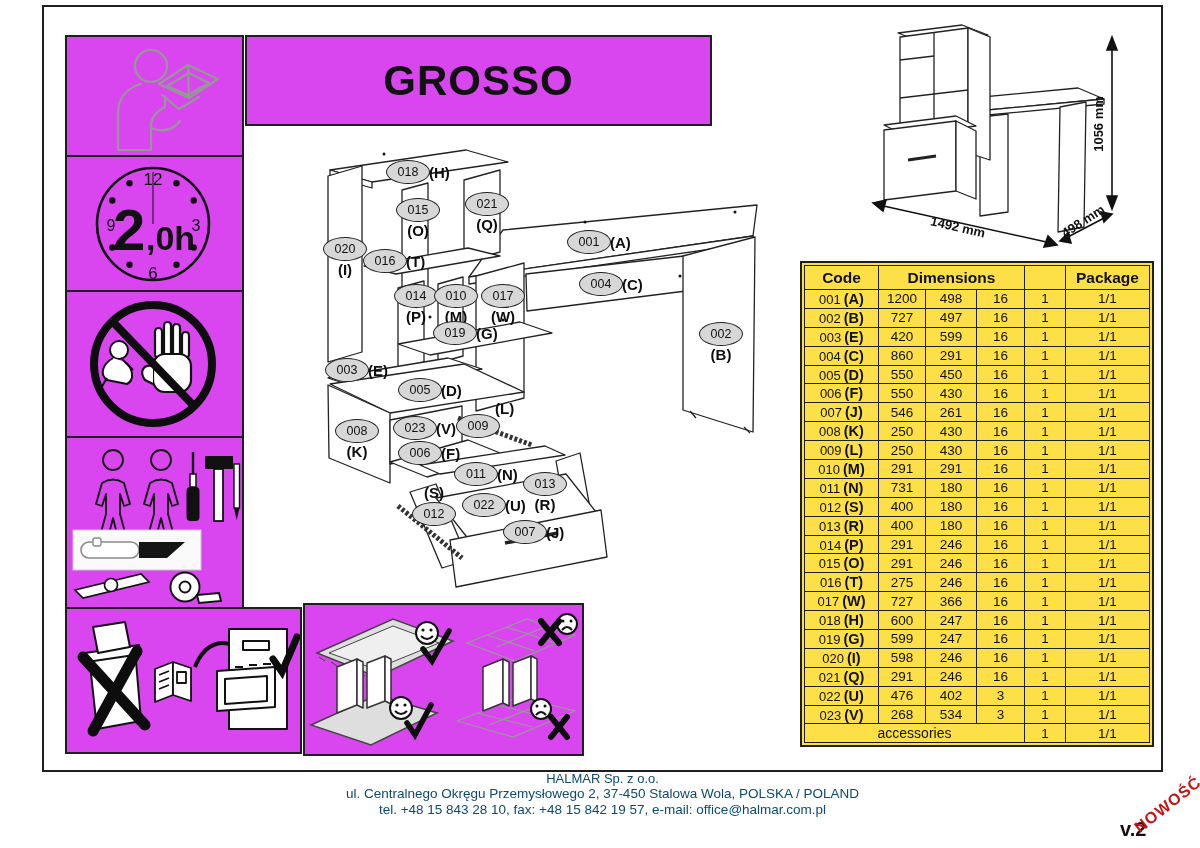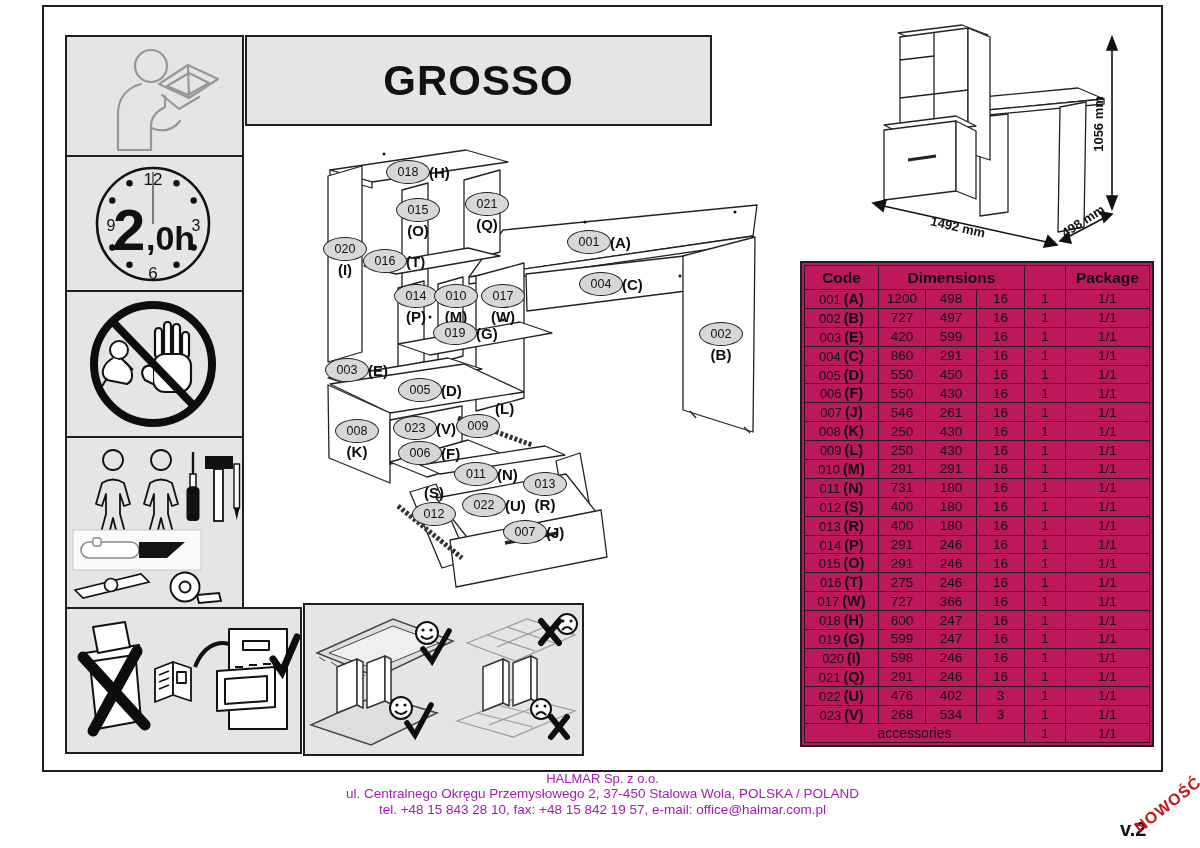--- a/index.html
+++ b/index.html
@@ -1,41 +1,41 @@
 <!DOCTYPE html>
 <html><head>
 <meta charset="utf-8">
 <style>
   html,body{margin:0;padding:0;background:#fff;}
   #canvas{position:relative;width:1200px;height:848px;background:#ffffff;overflow:hidden;
           font-family:"Liberation Sans",sans-serif;color:#111;}
   .abs{position:absolute;}
-  .frame{position:absolute;border:2px solid #1f1f1f;background:#e5e5e5;}
+  .frame{position:absolute;border:2px solid #1f1f1f;background:#d946ef;}
   svg{display:block;}
   .lineart{fill:#fff;stroke:#222;stroke-width:1.3;stroke-linejoin:round;}
   
   #title-box{left:245px;top:35px;width:463px;height:87px;display:flex;align-items:center;justify-content:center;}
   #title-text{font-size:42px;font-weight:700;letter-spacing:1px;}
   
   .callout-ellipse{position:absolute;width:42px;height:22px;border:1.6px solid #222;border-radius:50%;
      background:#d7d7d7;display:flex;align-items:center;justify-content:center;
      font-size:12.5px;color:#111;transform:translate(-50%,-50%);}
   .callout-letter{position:absolute;font-size:15px;font-weight:700;color:#0d0d0d;white-space:nowrap;}
   .dim-label{position:absolute;font-size:13px;font-weight:700;white-space:nowrap;color:#111;}
   
-  #table-wrap{left:800px;top:261px;border:2px solid #1f1f1f;padding:2px;background:#be185d;}
+  #table-wrap{left:800px;top:261px;border:2px solid #1f1f1f;padding:2px;background:#fde047;}
   #parts-table{border-collapse:collapse;table-layout:fixed;}
   #parts-table th,#parts-table td{border:1.5px solid #1f1f1f;padding:0;text-align:center;
      font-size:13.5px;white-space:nowrap;overflow:hidden;}
   #parts-table th{font-size:15.5px;font-weight:700;height:23px;}
   #parts-table td{height:17.9px;}
   .code-num{font-size:13px;}
   .code-letter{font-size:14.5px;font-weight:700;margin-left:3px;}
   
-  #footer{left:42px;top:771px;width:1121px;text-align:center;line-height:1.18;color:#a21caf;}
+  #footer{left:42px;top:771px;width:1121px;text-align:center;line-height:1.18;color:#0c4a6e;}
   #footer .f1{font-size:13px;}
   #footer .f2,#footer .f3{font-size:13.5px;text-align:center;}
   #version{left:1120px;top:770px;font-size:20px;font-weight:700;margin-top:48px;}
   #badge-new{left:1128px;top:796px;width:80px;text-align:center;font-size:16px;font-weight:700;
      letter-spacing:1px;transform:rotate(-38deg);}
 </style>
 </head>
 <body>
 
 <div id="canvas">

